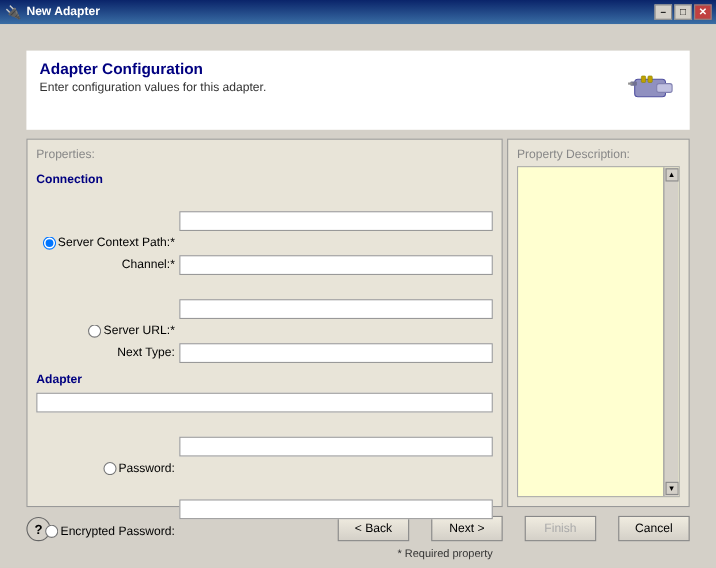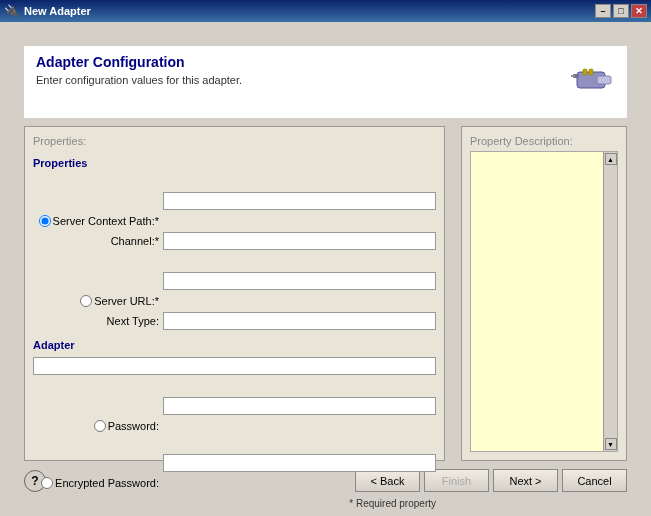--- a/index.html
+++ b/index.html
@@ -90,21 +90,21 @@
       color: #333;
     }
     .header-icon {
       font-size: 32px;
     }
 
     
     .content-area {
       display: flex;
       flex: 1;
-      gap: 16px;
+      gap: 4px;
       min-height: 0;
     }
 
     
     .left-panel {
       flex: 1;
       background: #e8e4d8;
       border: 1px solid #999;
       padding: 8px;
       display: flex;
@@ -231,21 +231,21 @@
       background: #d4d0c8;
       display: flex;
       align-items: center;
       justify-content: center;
       font-size: 12px;
       font-weight: bold;
       cursor: pointer;
     }
     .nav-buttons {
       display: flex;
-      gap: 4px;
+      gap: 20px;
     }
     .nav-btn {
       height: 23px;
       min-width: 65px;
       border: 1px solid #888;
       background: linear-gradient(to bottom, #f0ece0, #d4d0c8);
       font-size: 11px;
       cursor: pointer;
       padding: 0 10px;
     }
@@ -287,21 +287,21 @@
         <rect x="22" y="15" width="4" height="6" rx="1" fill="#c0a000" stroke="#808000" stroke-width="0.5"></rect>
       </svg>
     </div>
   </div>
 
   <div class="content-area">
 
     <div class="left-panel">
       <span class="section-label">Properties:</span>
 
-      <div class="group-title">Properties</div>
+      <div class="group-title">Connection</div>
 
       <div class="form-row">
         <label class="radio-label">
           <input type="radio" class="radio-input" name="serverConn" checked="" style="">
           Server Context Path:*
         </label>
         <input type="text" class="form-input" style="">
       </div>
 
       <div class="form-row">
@@ -356,19 +356,19 @@
         </div>
       </div>
     </div>
 
   </div>
 
   <div class="bottom-area">
     <button class="help-btn">?</button>
     <div class="nav-buttons">
       <button class="nav-btn">&lt; Back</button>
+      <button class="nav-btn">Next &gt;</button>
       <button class="nav-btn" disabled="">Finish</button>
-      <button class="nav-btn">Next &gt;</button>
       <button class="nav-btn">Cancel</button>
     </div>
   </div>
 
 </div>
 
 </body></html>

